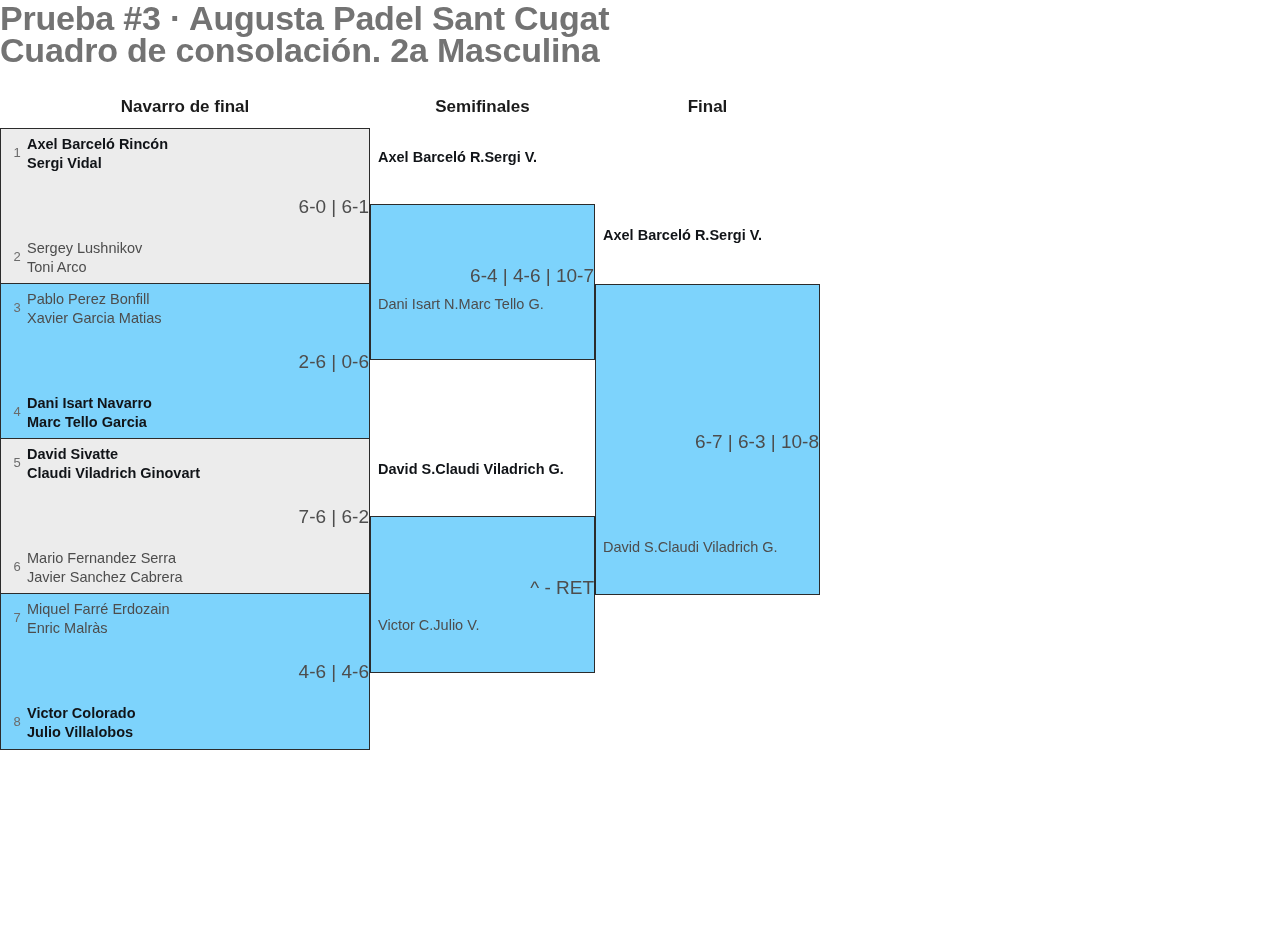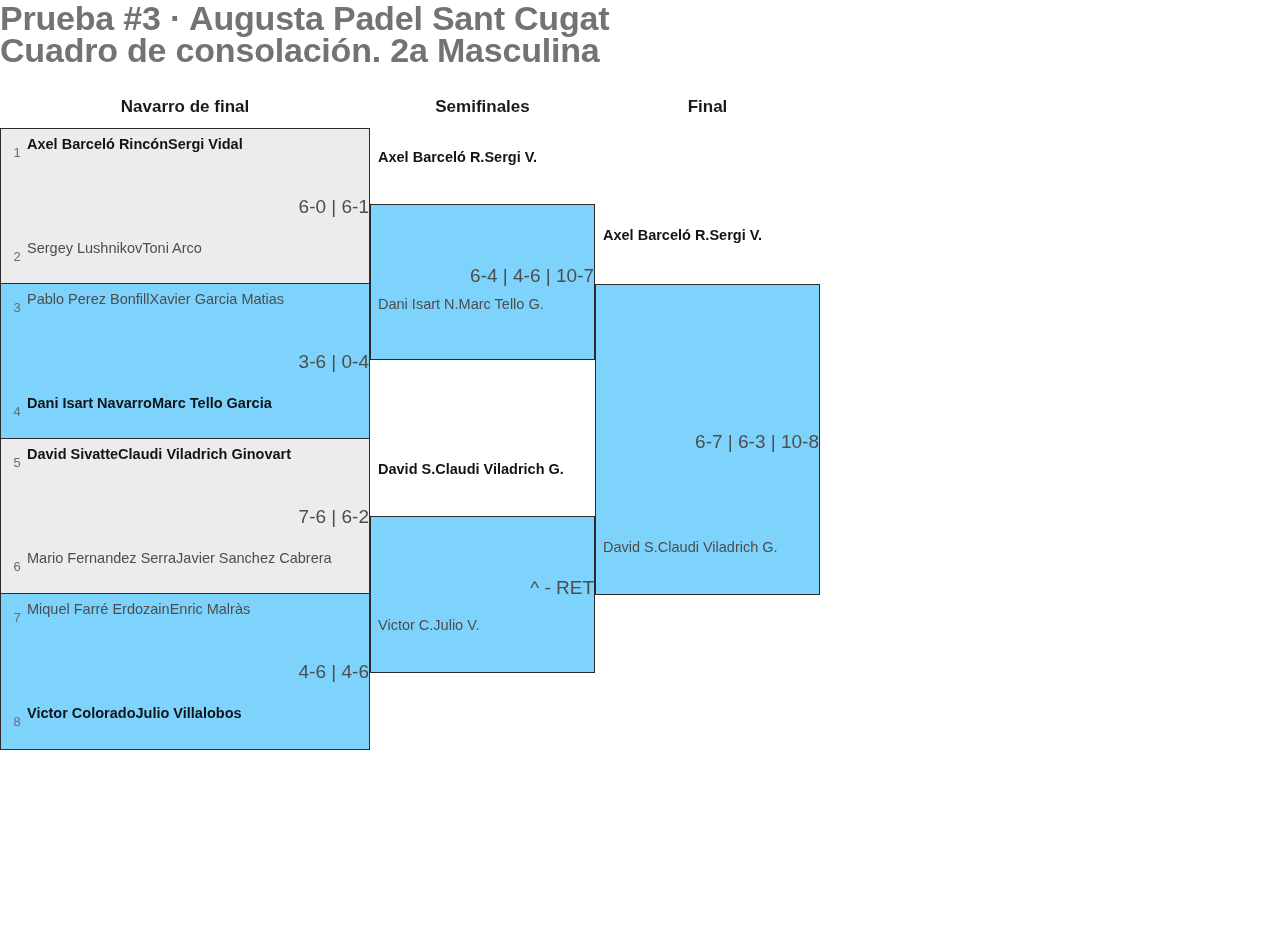--- a/index.html
+++ b/index.html
@@ -50,21 +50,21 @@
   .team {
     position: absolute; left: 0; width: 100%;
     display: flex; align-items: flex-start;
     padding-left: 6px;
   }
   .seed {
     width: 20px; flex: 0 0 20px;
     font-size: 13px; color: #6b6b6b;
     line-height: 18px; text-align: center; padding-top: 9px;
   }
-  .names { display: flex; flex-direction: row; }
+  .names { display: flex; flex-direction: column; }
   .nm { font-size: 14.5px; line-height: 18.5px; color: #4d4d4d; white-space: nowrap; }
   .win .nm { color: #111418; font-weight: bold; }
 
   .score {
     position: absolute; left: 0; width: 100%;
     text-align: right; font-size: 19px; color: #4d4d4d;
     line-height: 18px;
   }
 
   
@@ -112,21 +112,21 @@
       </div>
 
       <div class="match" style="top:155px;height:156px">
         <div class="team" style="top:6px">
           <div class="seed">3</div>
           <div class="names">
             <div class="nm">Pablo Perez Bonfill</div>
             <div class="nm">Xavier Garcia Matias</div>
           </div>
         </div>
-        <div class="score" style="top:69px">3-6 | 0-4</div>
+        <div class="score" style="top:69px">2-6 | 0-6</div>
         <div class="team win" style="top:110px">
           <div class="seed">4</div>
           <div class="names">
             <div class="nm">Dani Isart Navarro</div>
             <div class="nm">Marc Tello Garcia</div>
           </div>
         </div>
       </div>
 
       <div class="match shaded" style="top:310px;height:156px">

